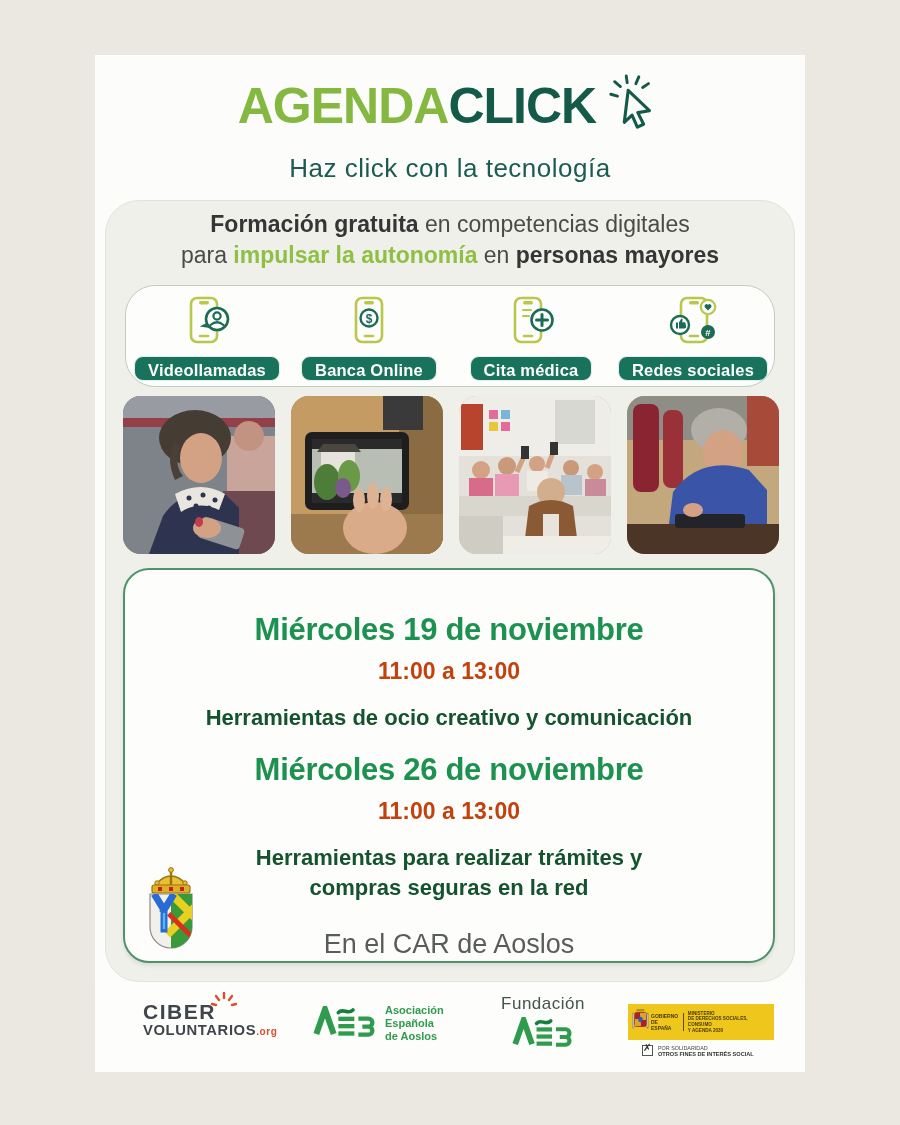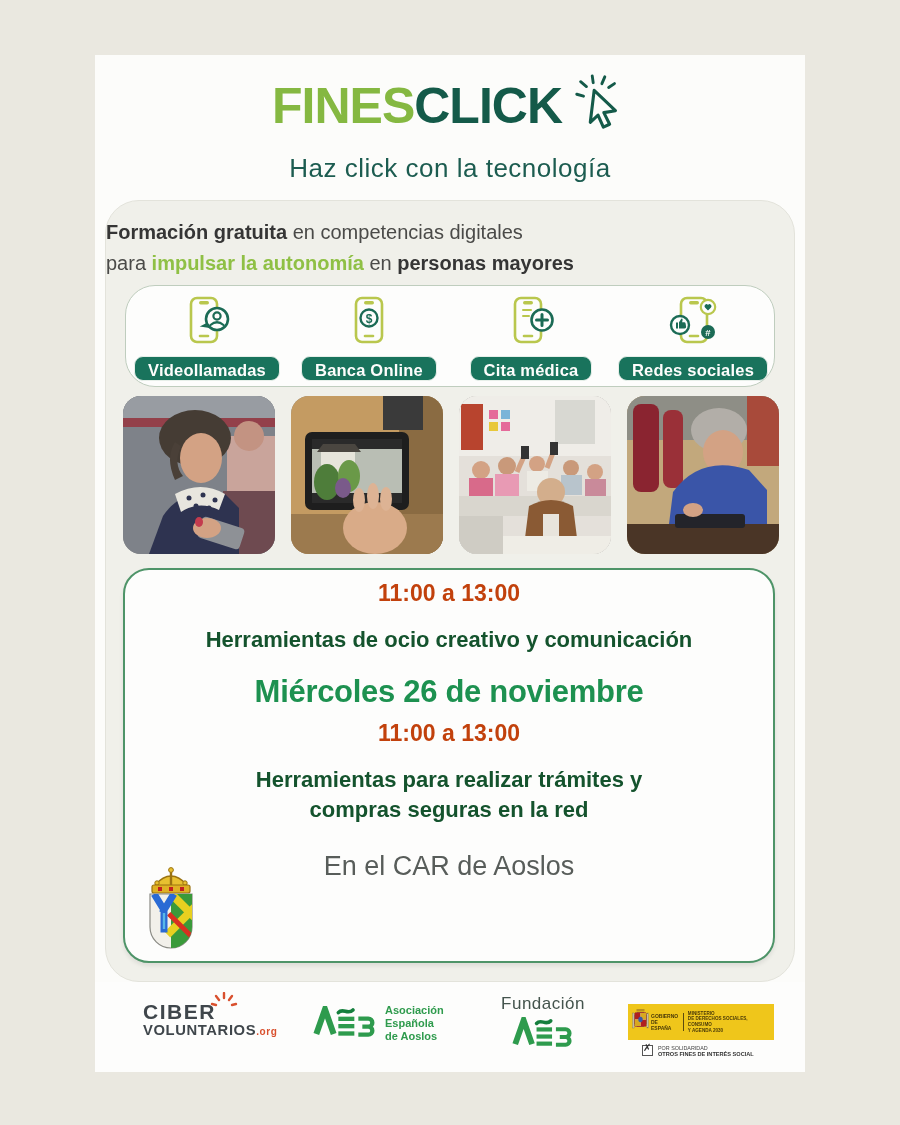--- a/index.html
+++ b/index.html
@@ -17,22 +17,22 @@
   .logo-expert{color:#85B841;}
   .logo-click{color:#145A49;}
   .cursor-wrap{width:58px;height:58px;margin-left:6px;margin-top:-8px;}
   .tagline{position:absolute;left:0;top:98px;width:100%;text-align:center;
     font-size:26px;color:#1C5C50;letter-spacing:.5px;}
 
   
   .panel{position:absolute;left:10px;top:145px;width:690px;height:782px;
     background:#F0F0EA;border-radius:34px;border:1px solid #E3E3DB;box-sizing:border-box;}
 
-  .intro{position:absolute;left:0;top:16px;width:100%;
-    font-size:20px;line-height:31px;color:#4A4A48;}
+  .intro{position:absolute;left:0;top:8px;width:100%;text-align:center;
+    font-size:23px;line-height:31px;color:#4A4A48;}
   .intro b{color:#353535;}
   .intro .hl{color:#8FC045;font-weight:bold;}
 
   
   .topics-band{position:absolute;left:19px;top:84px;width:650px;height:102px;
     background:#FDFDFC;border:1.5px solid #BFCDBE;border-radius:30px;
     display:flex;align-items:center;box-sizing:border-box;}
   .topic{flex:1;display:flex;flex-direction:column;align-items:center;justify-content:center;gap:4px;}
   .topic-badge{background:#19735C;color:#FDFDFC;font-size:16.5px;font-weight:bold;
     padding:4px 13px 0;border-radius:9px;border:1.5px solid #E7EFE9;letter-spacing:.2px;white-space:nowrap;}
@@ -97,21 +97,21 @@
       <rect x="38" y="27" width="24" height="6.5" fill="#2E9B4D"></rect>
       <rect x="38" y="38" width="24" height="6.5" fill="#2E9B4D"></rect>
       <path d="M68 19 h15 a6 6 0 0 1 0 12 h-9 h9 a6 6 0 0 1 0 12 h-15" fill="none" stroke="#2E9B4D" stroke-width="6.5"></path>
     </g>
   </defs>
 </svg>
 
 <div class="poster">
 
   <div class="logo-row">
-    <div class="logo-text"><span class="logo-expert">FINES</span><span class="logo-click">CLICK</span></div>
+    <div class="logo-text"><span class="logo-expert">AGENDA</span><span class="logo-click">CLICK</span></div>
     <div class="cursor-wrap">
       <svg width="58" height="58" viewBox="0 0 60 60">
         <g stroke="#145A49" stroke-width="3" stroke-linecap="round">
           <line x1="7" y1="22" x2="14" y2="24"></line>
           <line x1="11" y1="9" x2="17" y2="14"></line>
           <line x1="23" y1="3" x2="24" y2="10"></line>
           <line x1="36" y1="4" x2="33" y2="11"></line>
           <line x1="46" y1="11" x2="40" y2="15"></line>
         </g>
         <path d="M25 18 L47 39 L35 41 L41 53 L34.5 56 L29 43.5 L21 51 Z" fill="#FCFCFA" stroke="#145A49" stroke-width="3.2" stroke-linejoin="round"></path>
@@ -284,20 +284,21 @@
           <ellipse cx="96" cy="56" rx="20" ry="22" fill="#D3A284"></ellipse>
           <path d="M46 96 q28-38 76-22 l18 20 v50 h-100 z" fill="#3A55A8"></path>
           <rect x="0" y="128" width="152" height="30" fill="#4A3526"></rect>
           <rect x="48" y="118" width="70" height="14" rx="3" fill="#23242A"></rect>
           <ellipse cx="66" cy="114" rx="10" ry="7" fill="#D3A284"></ellipse>
         </svg>
       </div>
     </div>
 
     <div class="event-card">
+      <div class="session-date">Miércoles 19 de noviembre</div>
       <div class="session-time">11:00 a 13:00</div>
       <div class="session-topic">Herramientas de ocio creativo y comunicación</div>
 
       <div class="session-date second">Miércoles 26 de noviembre</div>
       <div class="session-time">11:00 a 13:00</div>
       <div class="session-topic">
         <div>Herramientas para realizar trámites y</div>
         <div>compras seguras en la red</div>
       </div>
 

